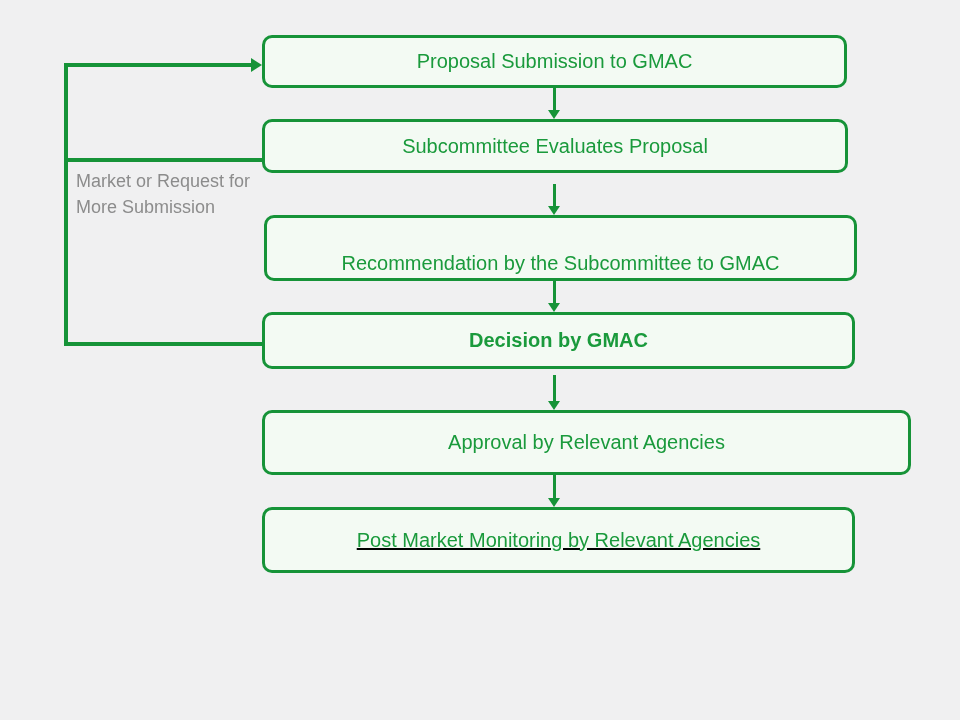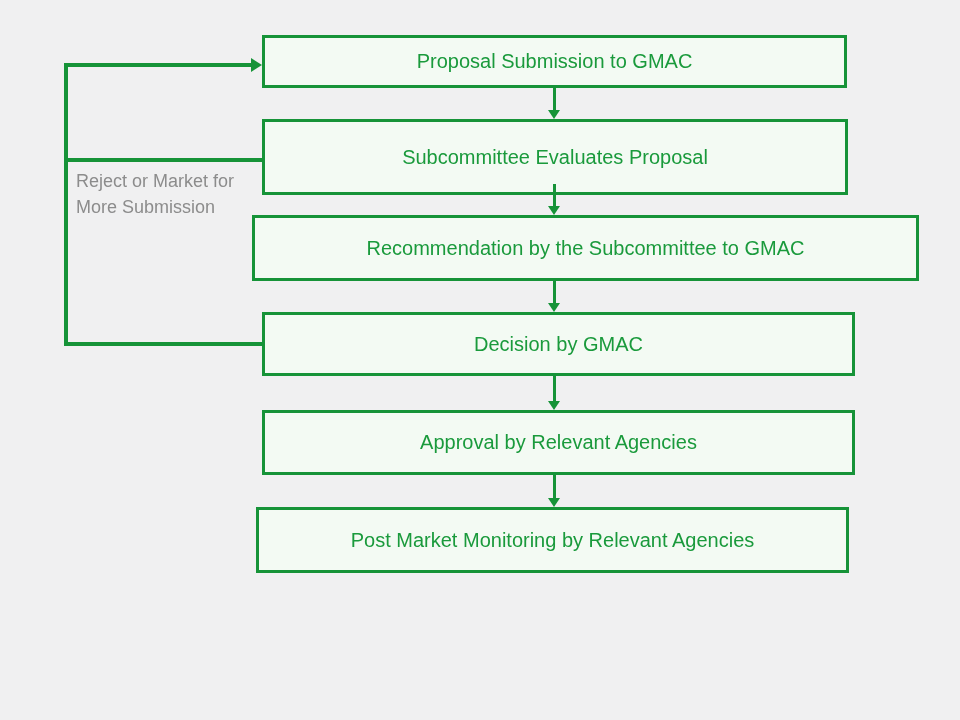--- a/index.html
+++ b/index.html
@@ -11,21 +11,21 @@
   }
   .canvas {
     position: relative;
     width: 960px; height: 720px;
     background: #f0f0f1;
   }
   .box {
     position: absolute;
     box-sizing: border-box;
     border: 3px solid #169338;
-    border-radius: 0;
+    border-radius: 10px;
     background: #f3faf3;
     display: flex;
     flex-direction: column;
     align-items: center;
     justify-content: center;
     text-align: center;
   }
   .box-line {
     color: #1a9a3c;
     font-size: 20px;
@@ -69,56 +69,56 @@
 
 <div class="canvas">
 
   <div class="box" style="left:262px; top:35px; width:585px; height:53px;">
     <div class="box-line">Proposal Submission to GMAC</div>
   </div>
 
   <div class="vstem" style="left:553px; top:87px; height:23px;"></div>
   <div class="vhead" style="left:548px; top:110px;"></div>
 
-  <div class="box" style="left:262px; top:119px; width:586px; height:76px;">
+  <div class="box" style="left:262px; top:119px; width:586px; height:54px;">
     <div class="box-line">Subcommittee Evaluates Proposal</div>
   </div>
 
   <div class="vstem" style="left:553px; top:184px; height:22px;"></div>
   <div class="vhead" style="left:548px; top:206px;"></div>
 
-  <div class="box" style="left:252px; top:215px; width:667px; height:66px;">
+  <div class="box" style="left:264px; top:215px; width:593px; height:66px;justify-content:flex-end;">
     <div class="box-line">Recommendation by the Subcommittee to GMAC</div>
   </div>
 
   <div class="vstem" style="left:553px; top:280px; height:23px;"></div>
   <div class="vhead" style="left:548px; top:303px;"></div>
 
-  <div class="box" style="left:262px; top:312px; width:593px; height:64px;">
+  <div class="box" style="left:262px; top:312px; width:593px; height:57px;font-weight:bold;">
     <div class="box-line">Decision by GMAC</div>
   </div>
 
   <div class="vstem" style="left:553px; top:375px; height:26px;"></div>
   <div class="vhead" style="left:548px; top:401px;"></div>
 
-  <div class="box" style="left:262px; top:410px; width:593px; height:65px;">
+  <div class="box" style="left:262px; top:410px; width:649px; height:65px;">
     <div class="box-line">Approval by Relevant Agencies</div>
   </div>
 
   <div class="vstem" style="left:553px; top:474px; height:24px;"></div>
   <div class="vhead" style="left:548px; top:498px;"></div>
 
-  <div class="box" style="left:256px; top:507px; width:593px; height:66px;">
+  <div class="box" style="left:262px; top:507px; width:593px; height:66px;text-decoration:underline;">
     <div class="box-line">Post Market Monitoring by Relevant Agencies</div>
   </div>
 
   <div class="fb-line" style="left:64px; top:63px; width:4px; height:283px;"></div>
   <div class="fb-line" style="left:64px; top:63px; width:187px; height:4px;"></div>
   <div class="fb-head-right" style="left:251px; top:58px;"></div>
   <div class="fb-line" style="left:66px; top:158px; width:196px; height:4px;"></div>
   <div class="fb-line" style="left:66px; top:342px; width:196px; height:4px;"></div>
 
   <div class="fb-label">
-    <div>Reject or Market for</div>
+    <div>Market or Request for</div>
     <div>More Submission</div>
   </div>
 
 </div>
 
 </body></html>

